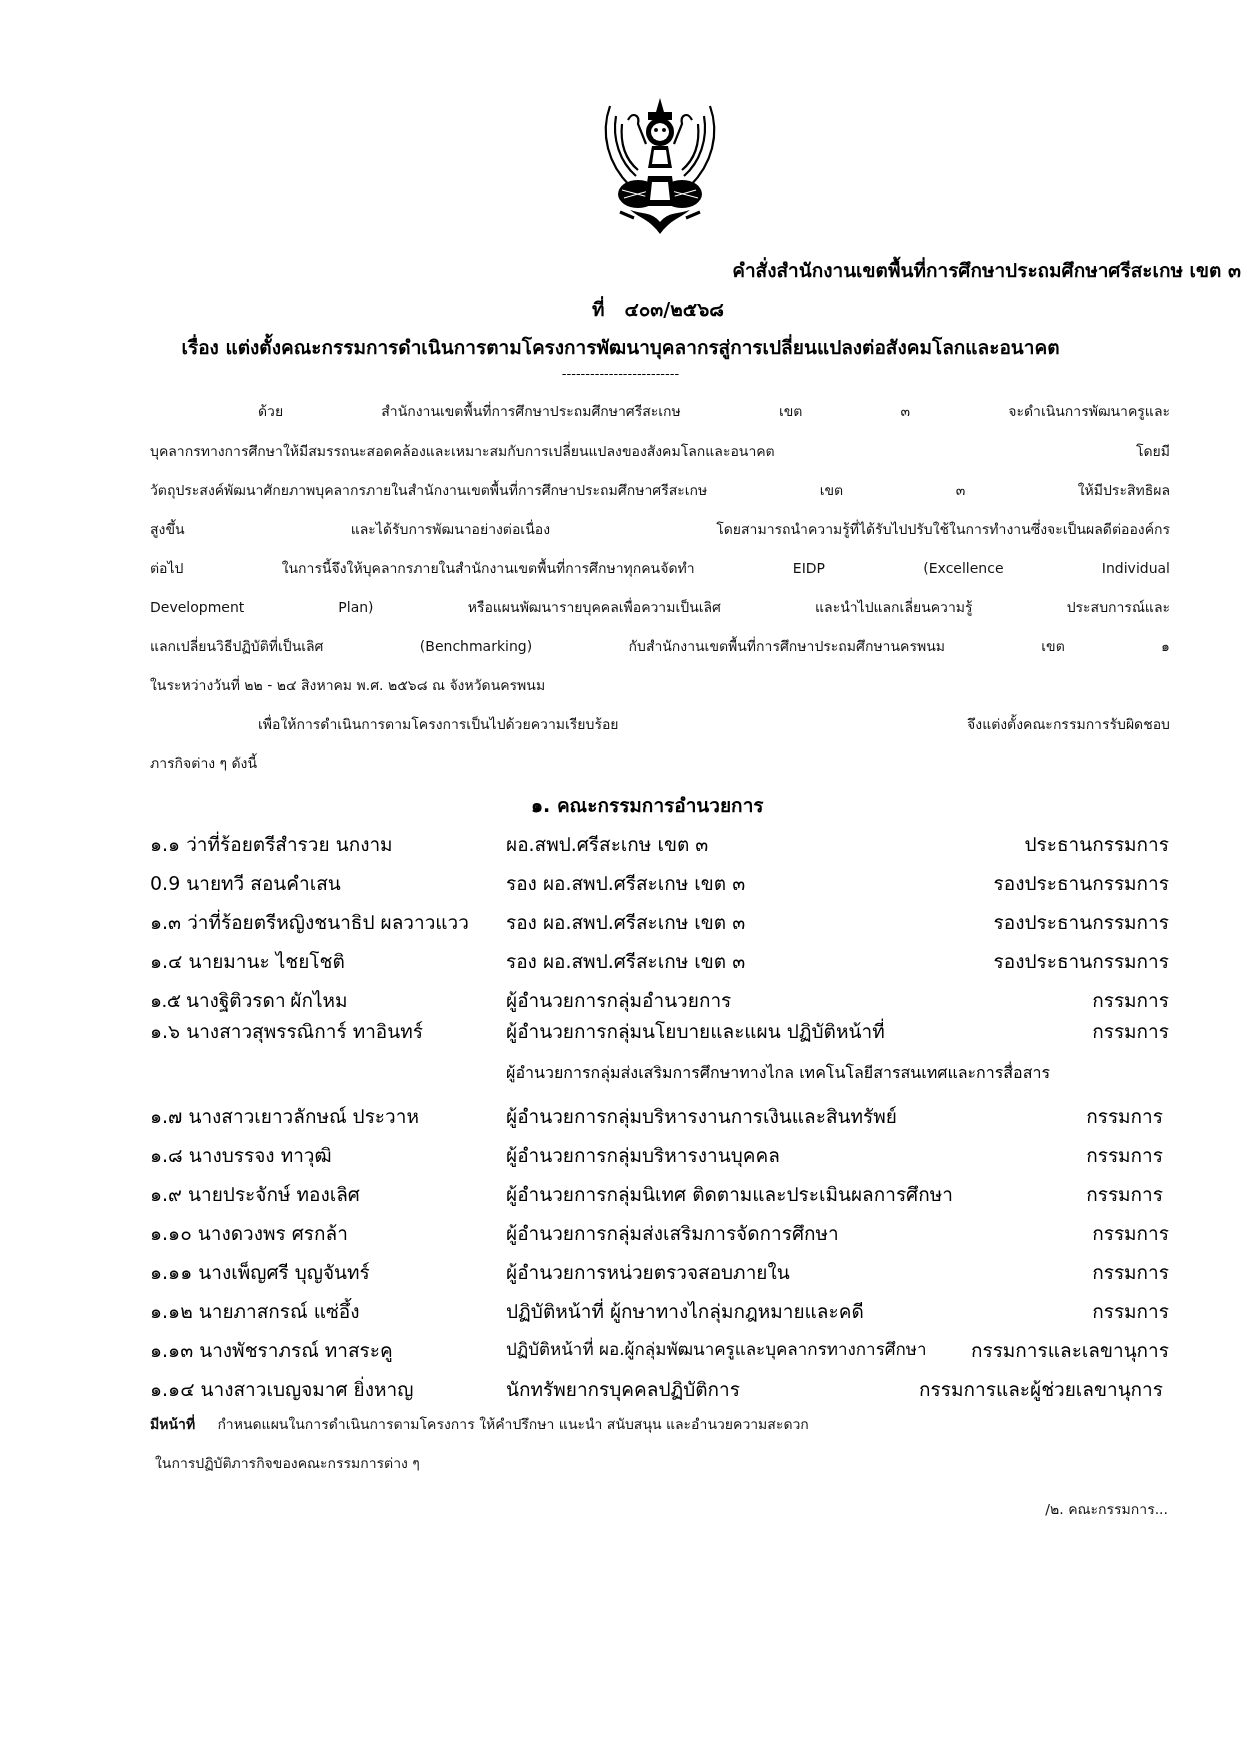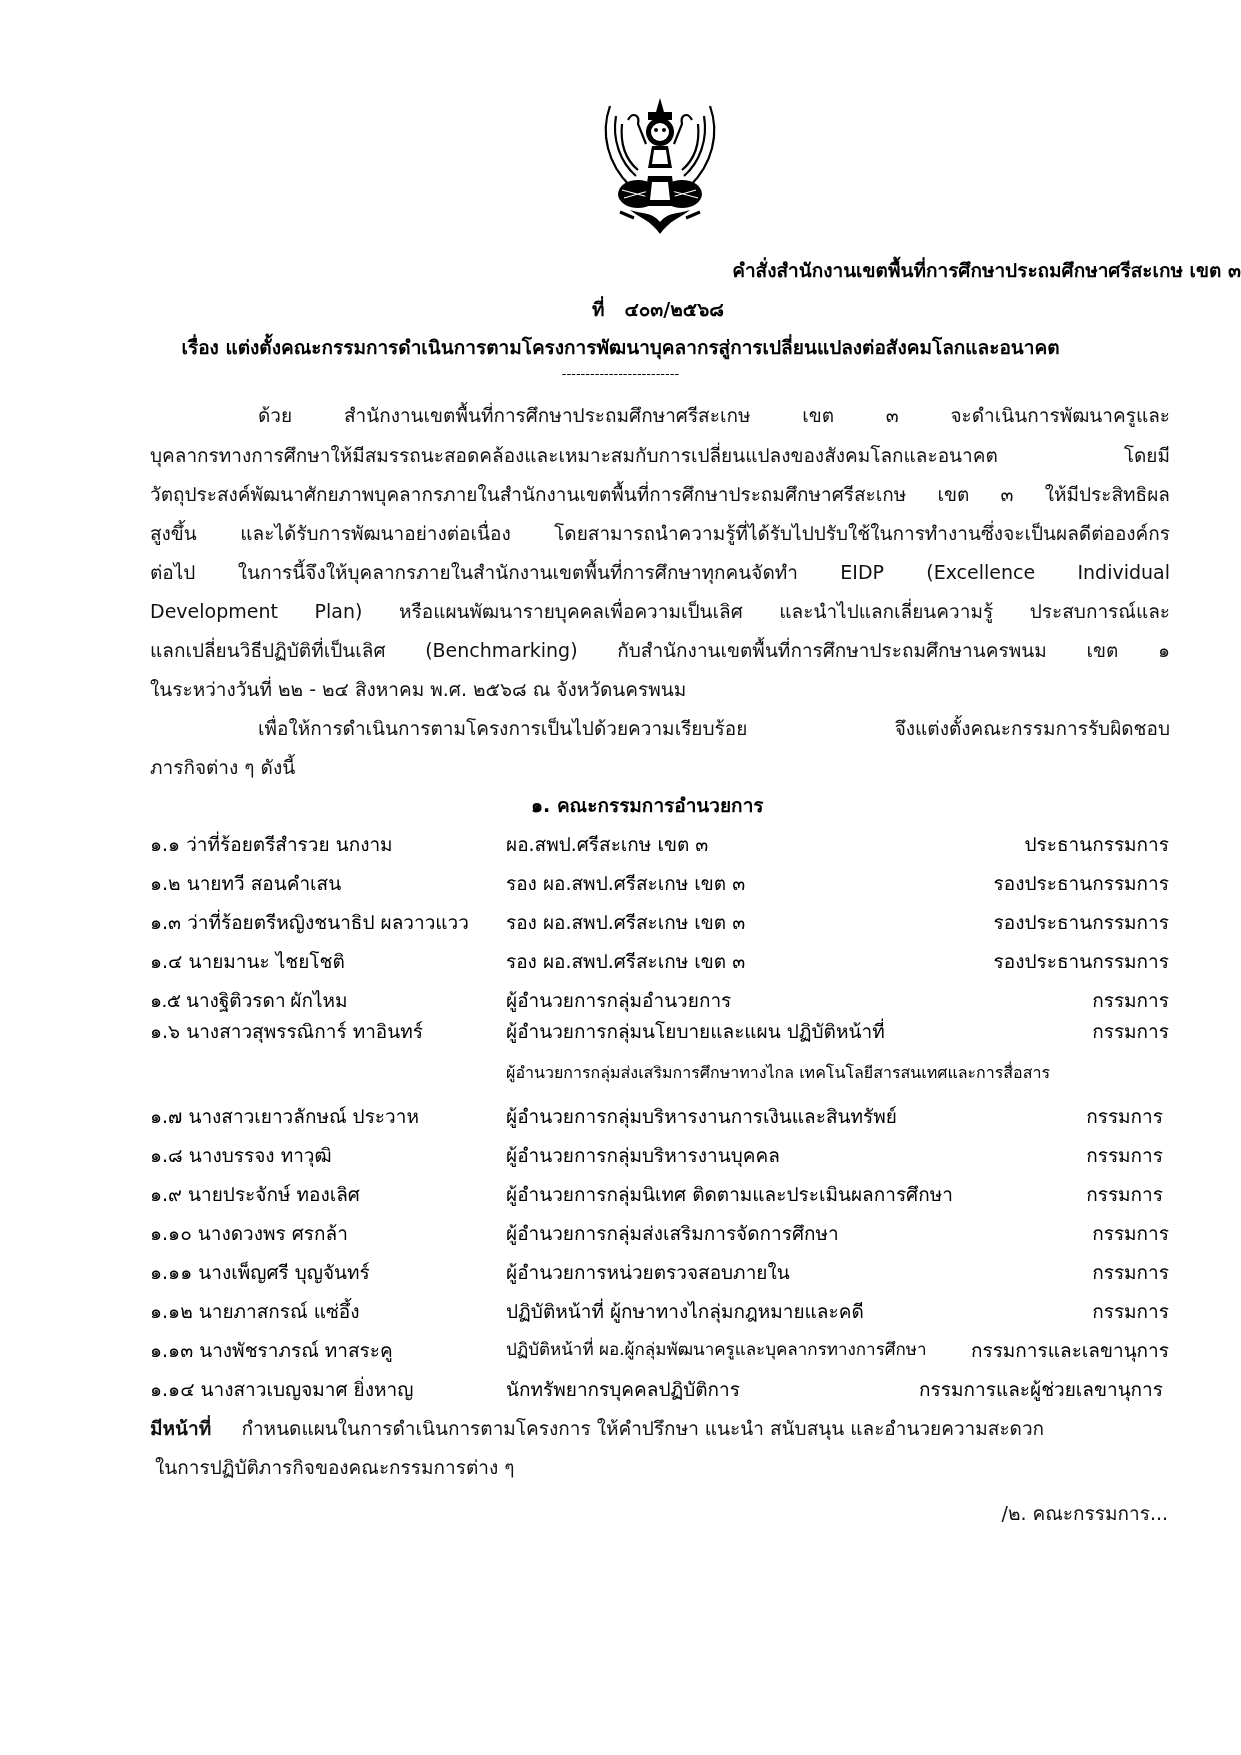--- a/index.html
+++ b/index.html
@@ -5,21 +5,21 @@
   html, body { margin: 0; padding: 0; background: #ffffff; }
   body {
     width: 1241px; height: 1755px; position: relative; overflow: hidden;
     font-family: "DejaVu Sans", "Liberation Sans", sans-serif;
     color: #000000;
   }
   .page { position: absolute; left: 0; top: 0; width: 1241px; height: 1755px; }
   .emblem { position: absolute; left: 590px; top: 94px; width: 140px; height: 150px; }
   .abs { position: absolute; white-space: nowrap; }
   .title { font-weight: bold; font-size: 19px; }
-  .body-text { font-size: 19px; color: #111; }
+  .body-text { font-size: 14px; color: #111; }
   .center { left: 0; width: 1241px; text-align: center; }
   .para-line { left: 150px; width: 1020px; }
   .justify { text-align: justify; text-align-last: justify; }
   .col-name { position: absolute; left: 150px; }
   .col-pos { position: absolute; left: 506px; }
   .col-role { position: absolute; right: 72px; text-align: right; }
   .row { position: absolute; left: 0; width: 1241px; height: 30px; font-size: 19px; }
   .duty-label { font-weight: bold; }
 </style>
 </head>
@@ -81,21 +81,21 @@
   <div class="abs body-text para-line" style="top:752px;">ภารกิจต่าง ๆ ดังนี้</div>
 
   <div class="abs title" style="top:790px; left:531px;">๑.  คณะกรรมการอำนวยการ</div>
 
   <div class="row" style="top:829px;">
     <span class="col-name">๑.๑ ว่าที่ร้อยตรีสำรวย นกงาม</span>
     <span class="col-pos">ผอ.สพป.ศรีสะเกษ เขต ๓</span>
     <span class="col-role">ประธานกรรมการ</span>
   </div>
   <div class="row" style="top:868px;">
-    <span class="col-name">๑.๒ นายทวี  สอนคำเสน</span>
+    <span class="col-name">0.9 นายทวี  สอนคำเสน</span>
     <span class="col-pos">รอง ผอ.สพป.ศรีสะเกษ เขต ๓</span>
     <span class="col-role">รองประธานกรรมการ</span>
   </div>
   <div class="row" style="top:907px;">
     <span class="col-name">๑.๓ ว่าที่ร้อยตรีหญิงชนาธิป ผลวาวแวว</span>
     <span class="col-pos">รอง ผอ.สพป.ศรีสะเกษ เขต ๓</span>
     <span class="col-role">รองประธานกรรมการ</span>
   </div>
   <div class="row" style="top:946px;">
     <span class="col-name">๑.๔ นายมานะ  ไชยโชติ</span>

